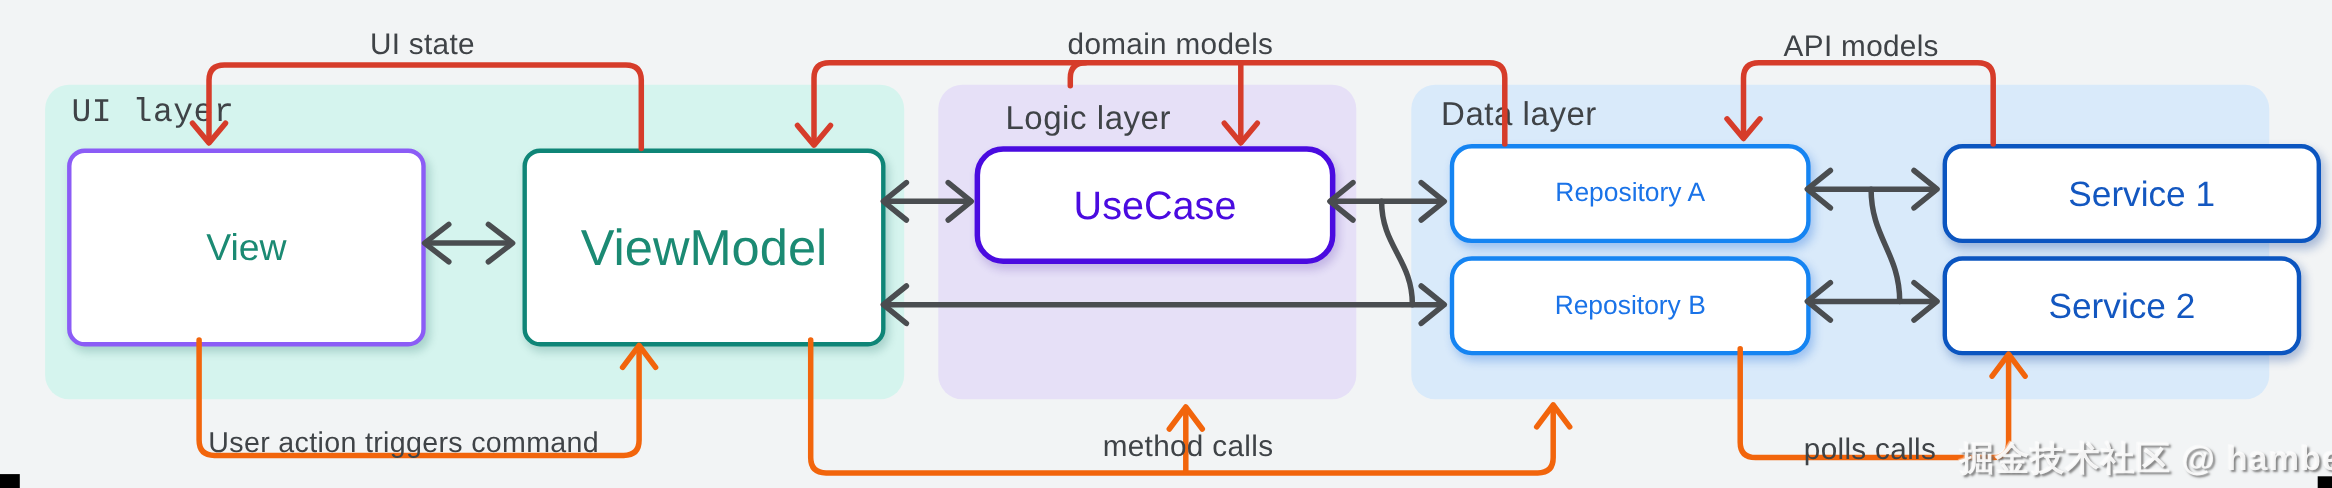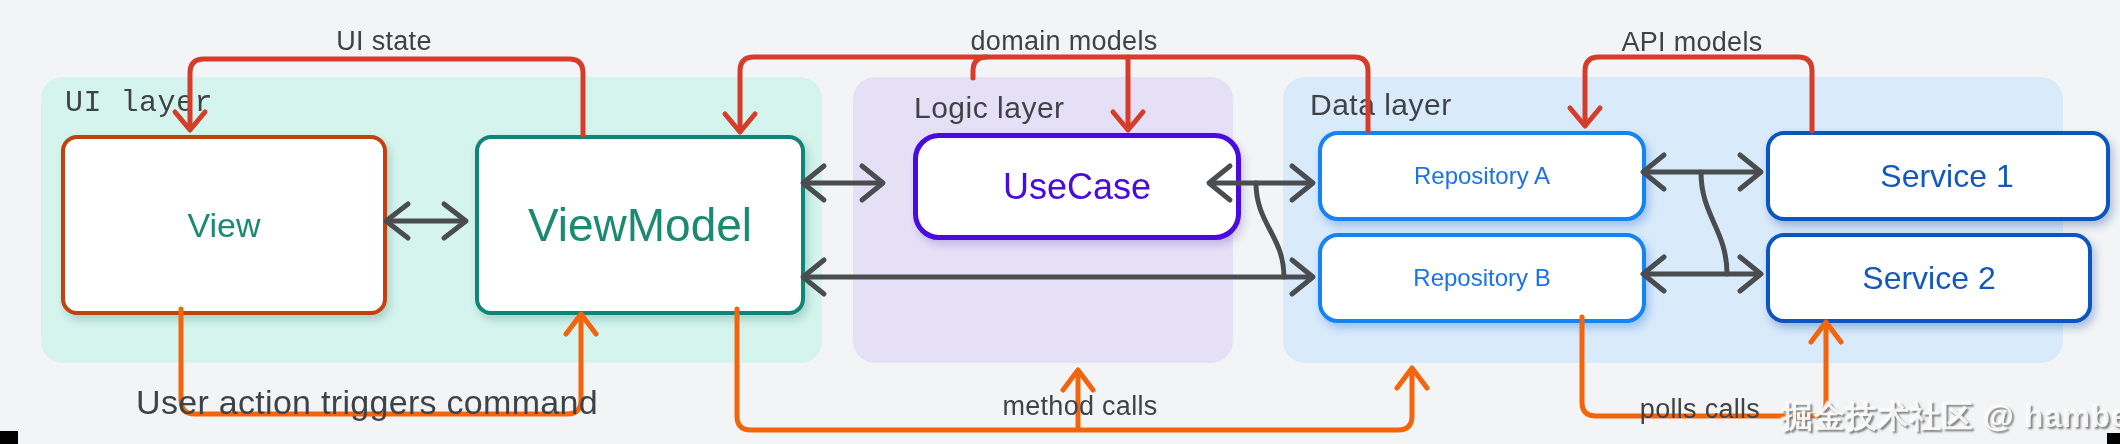--- a/index.html
+++ b/index.html
@@ -13,26 +13,26 @@
   .panel-logic{left:853px;top:77px;width:380px;height:286px;background:#e6e0f7;}
   .panel-data{left:1283px;top:77px;width:780px;height:286px;background:#d9eafa;}
   .panel-label{
     position:absolute;color:#3f4347;font-size:30px;letter-spacing:.5px;
     white-space:nowrap;z-index:2;
   }
   .node{
     position:absolute;background:#ffffff;display:flex;align-items:center;justify-content:center;
     z-index:2;white-space:nowrap;font-weight:500;
   }
-  .node-view{left:61px;top:135px;width:318px;height:172px;border:4px solid #c2410c;border-radius:16px;
+  .node-view{left:61px;top:135px;width:318px;height:172px;border:4px solid #8b5cf6;border-radius:16px;
     color:#1b8a73;font-size:34px;box-shadow:3px 5px 8px rgba(10,90,80,.22);}
   .node-viewmodel{left:475px;top:135px;width:322px;height:172px;border:4px solid #0f8577;border-radius:16px;
     color:#1b8a73;font-size:46px;box-shadow:3px 5px 8px rgba(10,90,80,.22);}
   .node-usecase{left:886px;top:133px;width:318px;height:97px;border:5px solid #4a0be0;border-radius:26px;
-    color:#4a0be0;font-size:36px;box-shadow:3px 5px 8px rgba(60,20,160,.20);margin-left:27px;}
+    color:#4a0be0;font-size:36px;box-shadow:3px 5px 8px rgba(60,20,160,.20);}
   .node-repo{left:1318px;width:320px;height:82px;border:4px solid #1584f2;border-radius:20px;
     color:#1a73e8;font-size:24px;box-shadow:3px 5px 9px rgba(15,100,220,.30);}
   .node-repo-a{top:131px;}
   .node-repo-b{top:233px;}
   .node-service{left:1766px;width:318px;height:82px;border:4px solid #0b55c0;border-radius:18px;
     color:#1357c0;font-size:32px;box-shadow:3px 5px 9px rgba(10,60,150,.30);}
   .node-service-1{top:131px;padding-left:18px;}
   .node-service-2{top:233px;}
   svg.wires{position:absolute;left:0;top:0;z-index:3;pointer-events:none;}
   svg.wires g{fill:none;stroke-width:5px;stroke-linecap:round;stroke-linejoin:round;}
@@ -142,19 +142,19 @@
     <path d="M 1063,390 L 1078,370 L 1093,390"></path>
 
     <path d="M 1582,317 L 1582,402 Q 1582,416 1596,416 L 1812,416 Q 1826,416 1826,402 L 1826,326"></path>
     <path d="M 1811,342 L 1826,322 L 1841,342"></path>
   </g>
 </svg>
 
 <div class="flow-label" style="left:384px;top:41px;">UI state</div>
 <div class="flow-label" style="left:1064px;top:41px;">domain models</div>
 <div class="flow-label" style="left:1692px;top:42px;">API models</div>
-<div class="flow-label" style="left:367px;top:402px;font-size:34px;text-align:right;">User action triggers command</div>
+<div class="flow-label" style="left:367px;top:402px;font-size:26px;text-align:right;">User action triggers command</div>
 <div class="flow-label" style="left:1080px;top:406px;">method calls</div>
 <div class="flow-label" style="left:1700px;top:409px;">polls calls</div>
 
 <div class="watermark">掘金技术社区 @ hamber</div>
 <div class="corner-bar corner-bar-left"></div>
 <div class="corner-bar corner-bar-right"></div>
 
 </body></html>

